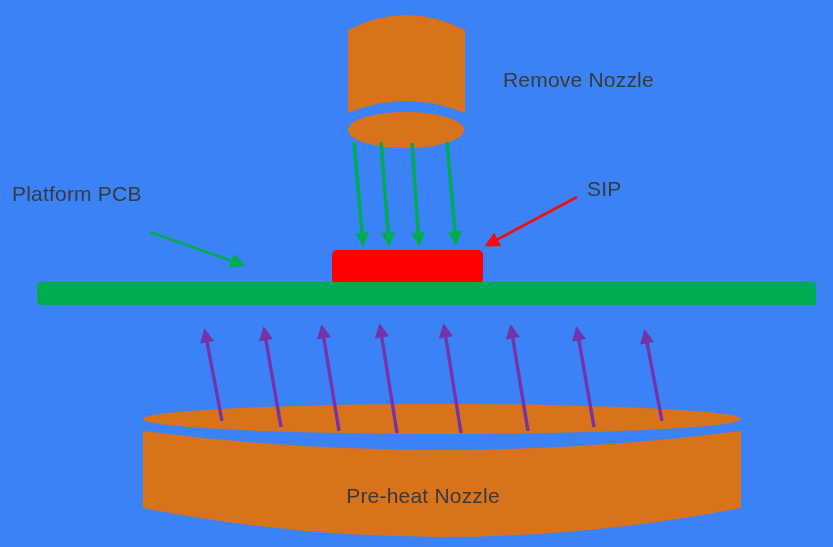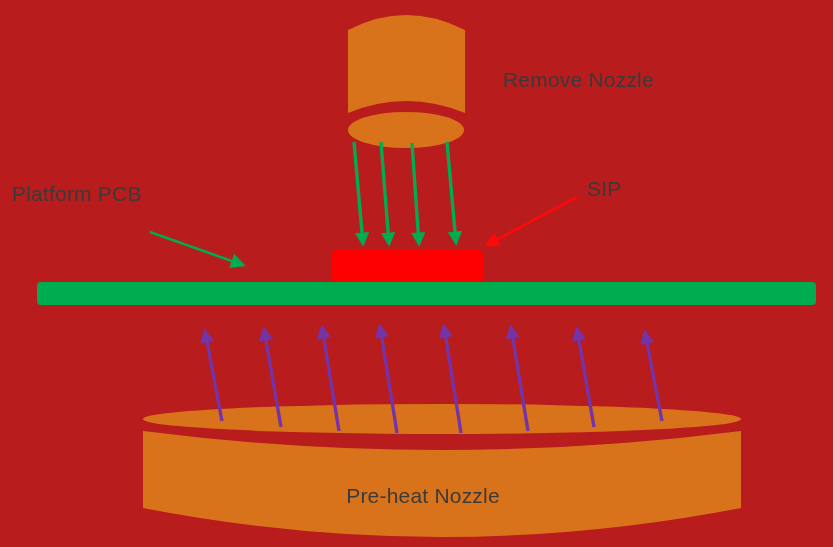--- a/index.html
+++ b/index.html
@@ -1,16 +1,16 @@
 <!DOCTYPE html>
 <html><head>
 <meta charset="utf-8">
 <style>
   html,body{margin:0;padding:0;background:#ffffff;}
-  .stage{position:relative;width:833px;height:547px;background:#b91c1c;overflow:hidden;}
+  .stage{position:relative;width:833px;height:547px;background:#3b82f6;overflow:hidden;}
   .lbl{font-family:"Liberation Sans",sans-serif;font-size:21px;letter-spacing:0.2px;}
   svg{display:block;}
 </style>
 </head>
 <body>
 
 <div class="stage">
 <svg width="833" height="547" viewBox="0 0 833 547" xmlns="http://www.w3.org/2000/svg">
   <defs>
     <marker id="mG" viewBox="0 0 10 10" refX="8" refY="5" markerWidth="4.6" markerHeight="4.2" orient="auto">

